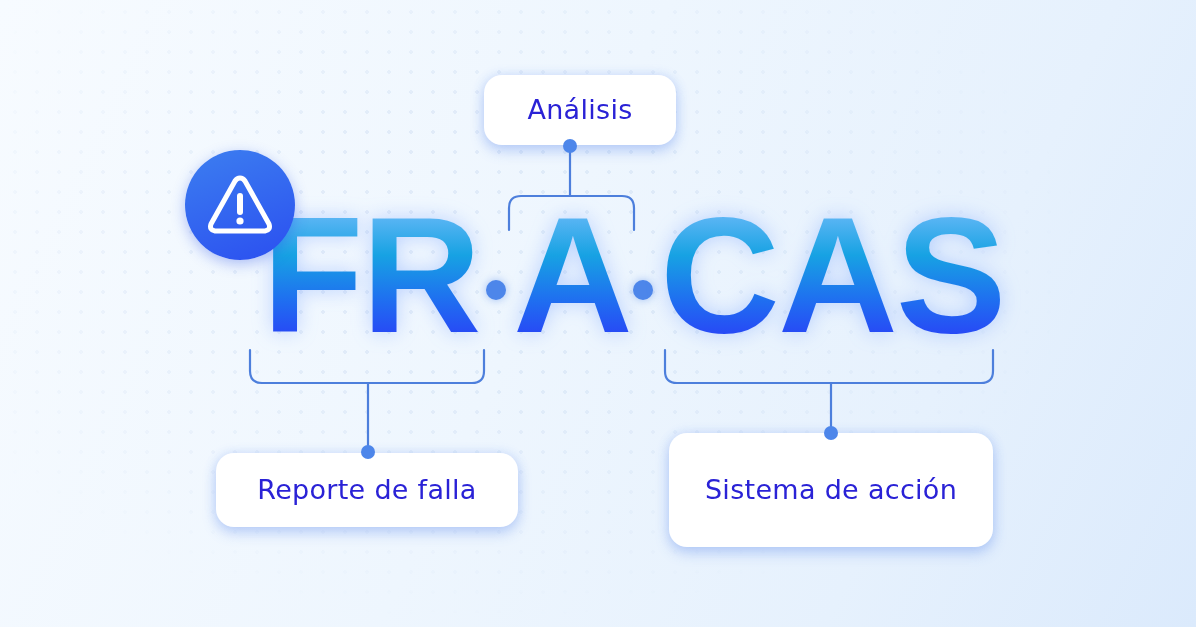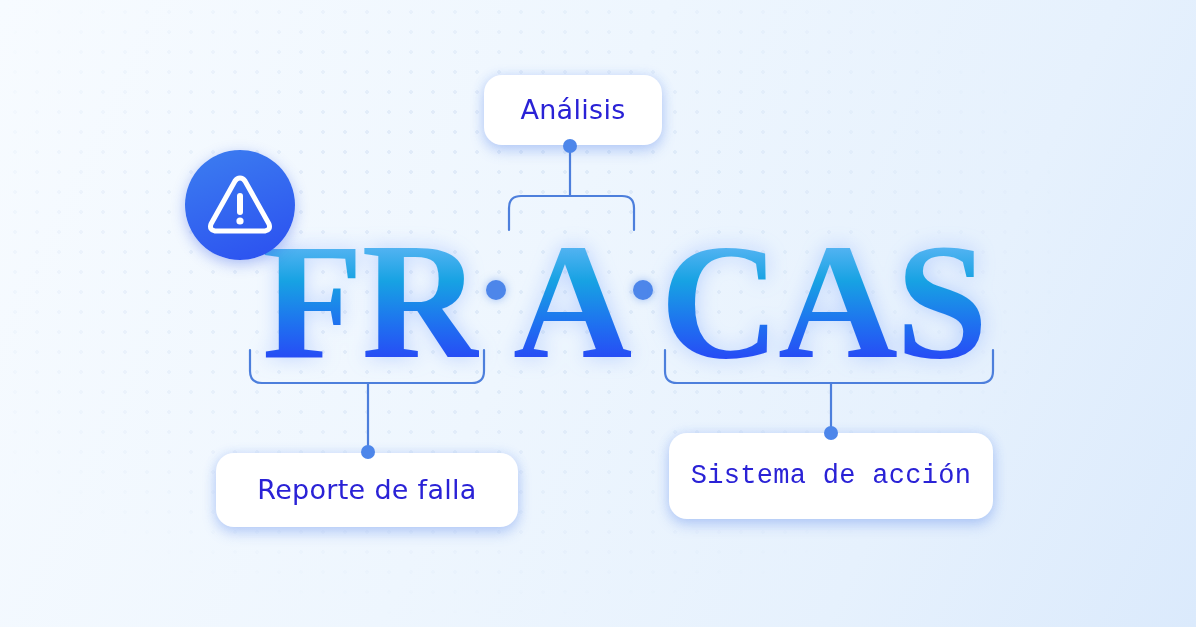--- a/index.html
+++ b/index.html
@@ -24,22 +24,22 @@
   }
   .lines { position:absolute; left:0; top:0; }
   .warn {
     position:absolute; left:185px; top:150px; width:110px; height:110px; border-radius:50%;
     background: linear-gradient(160deg, #3c7ef0 0%, #2b4ff0 100%);
     box-shadow: 0 4px 14px rgba(40,80,230,0.35);
     z-index:3;
   }
   .warn svg { position:absolute; left:0; top:0; }
   .word {
-    position:absolute; font-family:Liberation Serif, serif; font-weight:bold;
-    font-size:166px; line-height:166px; top:218px;
+    position:absolute; font-family:Liberation Sans, sans-serif; font-weight:bold;
+    font-size:166px; line-height:166px; top:192px;
     background: linear-gradient(180deg, #63b8f6 12%, #17a2e3 38%, #1f6ff0 65%, #2a3ef7 92%);
     -webkit-background-clip:text; background-clip:text; color:transparent;
     filter: drop-shadow(0 0 10px rgba(90,140,255,0.35));
     letter-spacing:-2px; z-index:2;
   }
   .sep {
     position:absolute; width:20px; height:20px; border-radius:50%; background:#4d86ea;
     box-shadow: 0 0 8px rgba(77,134,234,0.5); z-index:2;
   }
 </style>
@@ -55,29 +55,29 @@
     <line x1="570" y1="146" x2="570" y2="196"></line>
 
     <path d="M250 350 V371 Q250 383 262 383 H472 Q484 383 484 371 V350"></path>
     <line x1="368" y1="383" x2="368" y2="452"></line>
 
     <path d="M665 350 V371 Q665 383 677 383 H981 Q993 383 993 371 V350"></path>
     <line x1="831" y1="383" x2="831" y2="433"></line>
   </g>
 </svg>
 
-<div class="box" style="left:484px; top:75px; width:178px; height:70px;">
+<div class="box" style="left:484px; top:75px; width:192px; height:70px;">
   <span>Análisis</span>
 </div>
 
 <div class="box" style="left:216px; top:453px; width:302px; height:74px;">
   <span>Reporte de falla</span>
 </div>
 
-<div class="box" style="left:669px; top:433px; width:324px; height:86px; flex-direction:column;font-family:Liberation Mono, monospace;">
+<div class="box" style="left:669px; top:433px; width:324px; height:114px; flex-direction:column;">
   <span style="display:block; line-height:40px;">Sistema de acción</span>
 </div>
 
 <svg class="lines" width="1196" height="627" style="z-index:4;">
   <g fill="#4d86ea">
     <circle cx="570" cy="146" r="7"></circle>
     <circle cx="368" cy="452" r="7"></circle>
     <circle cx="831" cy="433" r="7"></circle>
   </g>
 </svg>

